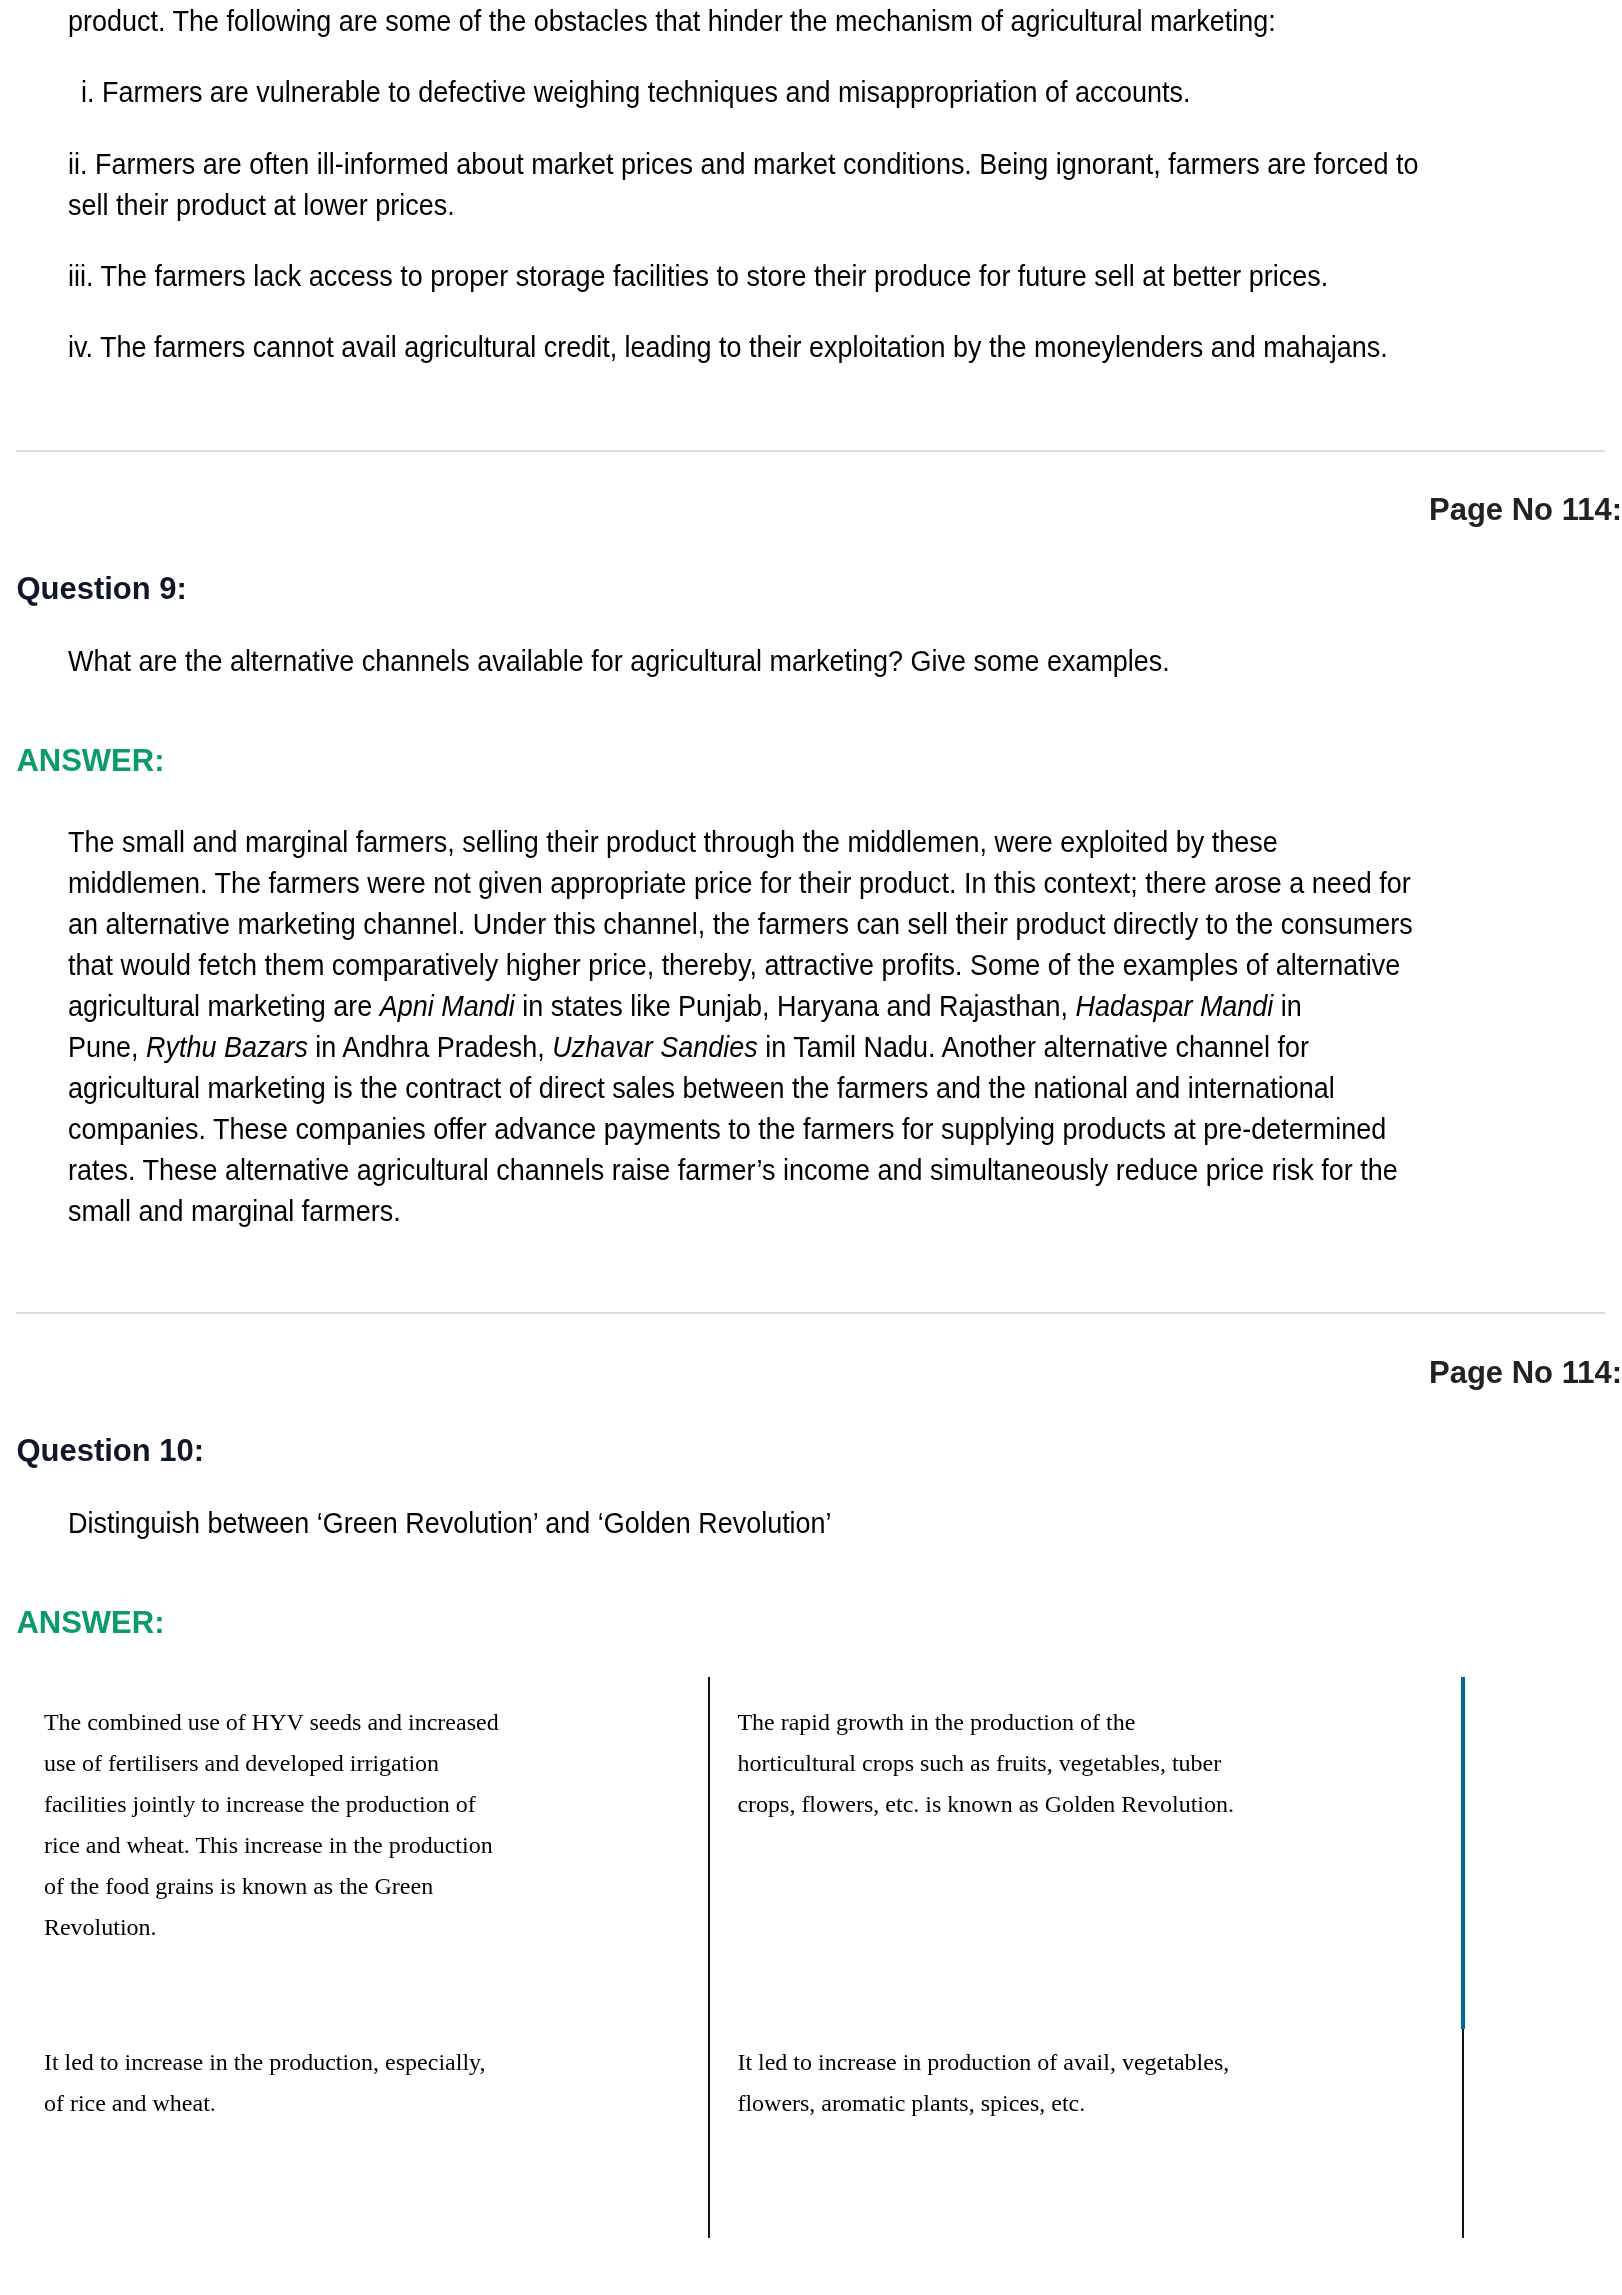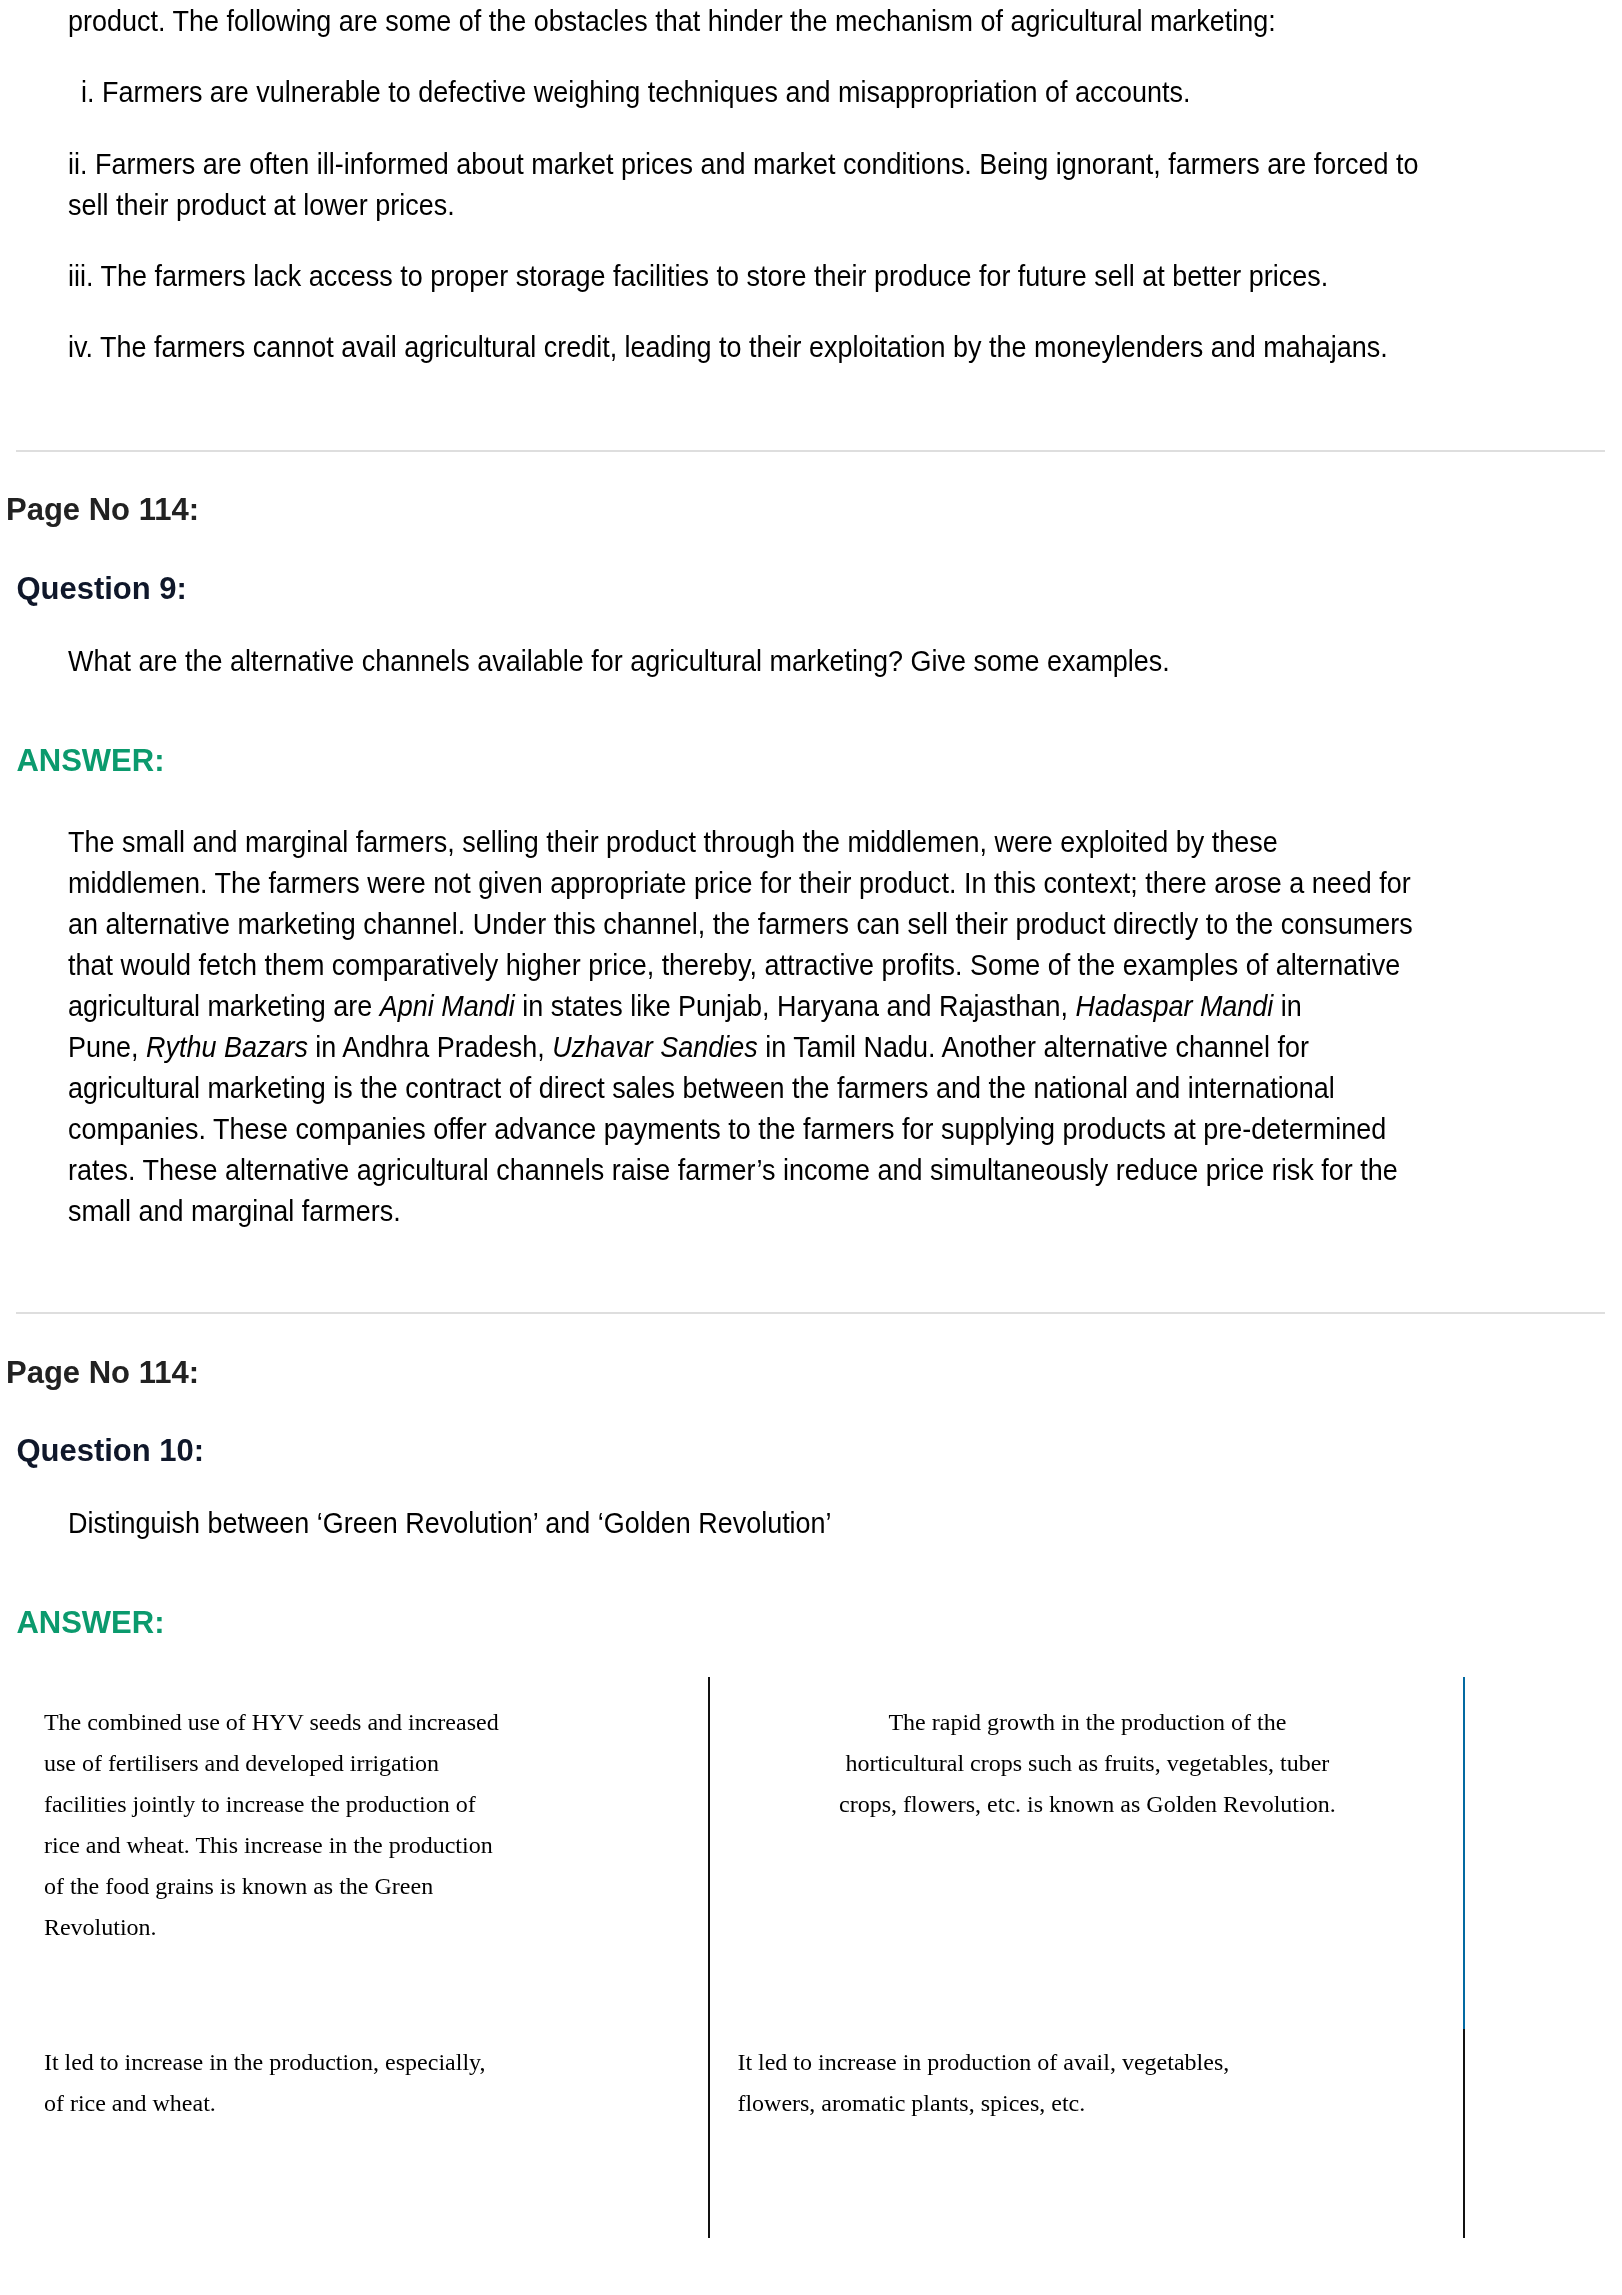--- a/index.html
+++ b/index.html
@@ -10,21 +10,21 @@
   .abs { position: absolute; }
   .body-text {
     font-family: "Liberation Sans", sans-serif;
     font-size: 29px; line-height: 41px; color: #000;
     transform-origin: 0 0;
   }
   .cond { transform: scaleX(0.93); transform-origin: 0 0; white-space: nowrap; }
   .para { left: 68px; width: 1544px; }
   .divider { left: 16.4px; width: 1589px; height: 2px; background: #dedede; }
   .page-no {
-    left: 6px; width: 1616px; text-align: left;
+    left: 6px; width: 1616px; text-align: right;
     font-weight: bold; font-size: 31px; color: #222;
   }
   .q-head {
     left: 16.4px; font-weight: bold; font-size: 31px; color: #0f172a;
   }
   .answer-head {
     left: 16.4px; font-weight: bold; font-size: 31px; color: #0b9a6d;
   }
   em { font-style: italic; }
   
@@ -86,21 +86,21 @@
   <tbody>
   <tr class="r1">
     <td class="c1">
           <div style="white-space: nowrap;">The combined use of HYV seeds and increased</div>
           <div style="white-space: nowrap;">use of fertilisers and developed irrigation</div>
           <div style="white-space: nowrap;">facilities jointly to increase the production of</div>
           <div style="white-space: nowrap;">rice and wheat. This increase in the production</div>
           <div style="white-space: nowrap;">of the food grains is known as the Green</div>
           <div style="white-space: nowrap;">Revolution.</div>
         </td>
-    <td style="border-right:2px solid #0369a1;text-align:center;">
+    <td style="border-right:4px solid #0369a1;">
           <div style="white-space: nowrap;">The rapid growth in the production of the</div>
           <div style="white-space: nowrap;">horticultural crops such as fruits, vegetables, tuber</div>
           <div style="white-space: nowrap;">crops, flowers, etc. is known as Golden Revolution.</div>
         </td>
   </tr>
   <tr class="r2">
     <td class="c1">
           <div style="white-space: nowrap;">It led to increase in the production, especially,</div>
           <div style="white-space: nowrap;">of rice and wheat.</div>
         </td>

